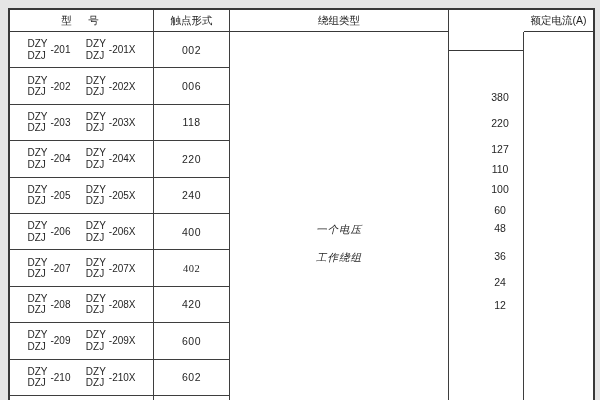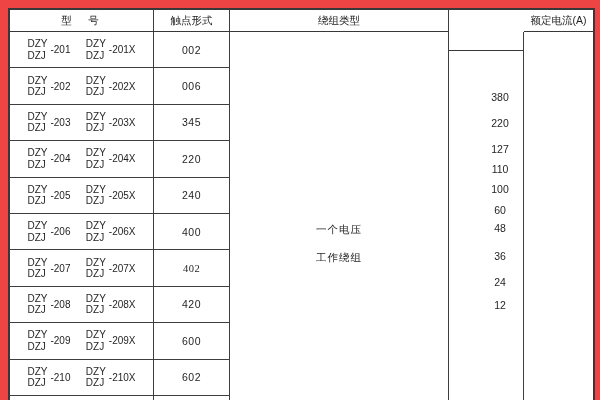--- a/index.html
+++ b/index.html
@@ -1,20 +1,20 @@
 <!DOCTYPE html>
 <html><head>
 <meta charset="utf-8">
 <style>
   html, body { margin: 0; padding: 0; }
   .page {
     position: relative;
     width: 600px;
     height: 400px;
-    background: #ef4444;
+    background: #e5e5e5;
     overflow: hidden;
     font-family: "Liberation Sans", "DejaVu Sans", sans-serif;
     color: #1f1f1f;
   }
   .table {
     position: absolute;
     left: 8px;
     top: 8px;
     width: 587px;
     height: 414px;
@@ -57,20 +57,21 @@
     position: relative;
     border-bottom: none;
   }
   .winding-line {
     position: absolute;
     left: 0;
     width: 100%;
     text-align: center;
     font-size: 10.5px;
     letter-spacing: 1px;
+    font-style: italic;
   }
   .voltage-value {
     position: absolute;
     left: 14px;
     width: 100%;
     text-align: center;
     font-size: 10.5px;
     line-height: 12px;
   }
   .pr-cell { border-bottom: none; }
@@ -130,21 +131,21 @@
           <span class="sfx">-203</span>
         </span>
         <span class="variant">
           <span class="stack">
             <span>DZY</span>
             <span>DZJ</span>
           </span>
           <span class="sfx">-203X</span>
         </span>
       </div>
-      <div class="cell contact-cell" style="grid-area: 4 / 2;">345</div>
+      <div class="cell contact-cell" style="grid-area: 4 / 2;">118</div>
       <div class="cell model-cell" style="grid-area: 5 / 1;">
         <span class="variant">
           <span class="stack">
             <span>DZY</span>
             <span>DZJ</span>
           </span>
           <span class="sfx">-204</span>
         </span>
         <span class="variant">
           <span class="stack">

